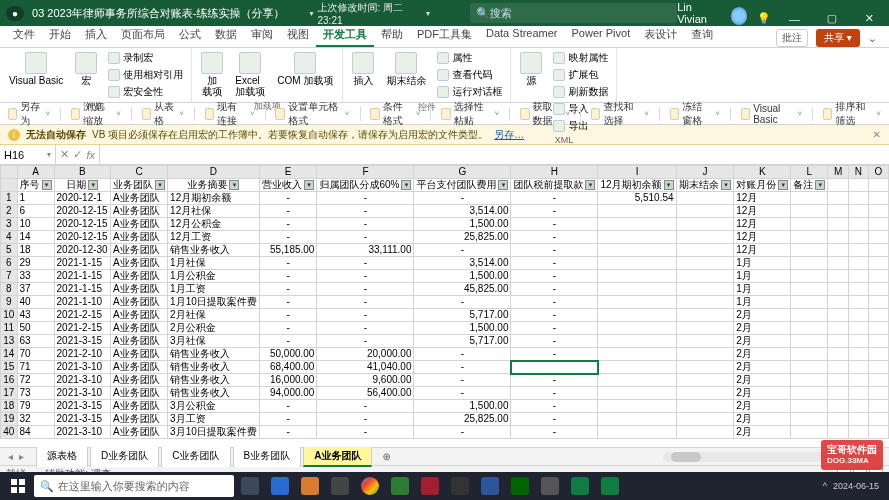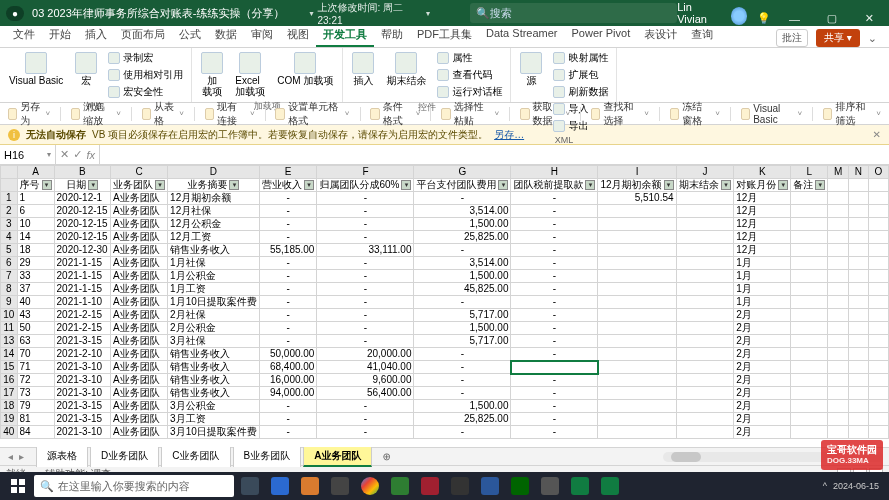--- a/index.html
+++ b/index.html
@@ -842,21 +842,21 @@
           <td class="cI num"></td>
           <td class="cJ num"></td>
           <td class="cK">2月</td>
           <td class="cL"></td>
           <td class="cM"></td>
           <td class="cN"></td>
           <td class="cO"></td>
         </tr>
         <tr>
           <td class="rowhead">19</td>
-          <td class="cA">81</td>
+          <td class="cA">32</td>
           <td class="cB">2021-3-15</td>
           <td class="cC">A业务团队</td>
           <td class="cD">3月工资</td>
           <td class="cE num">
             <div class="ctr">-</div>
           </td>
           <td class="cF num">
             <div class="ctr">-</div>
           </td>
           <td class="cG num">25,825.00</td>

